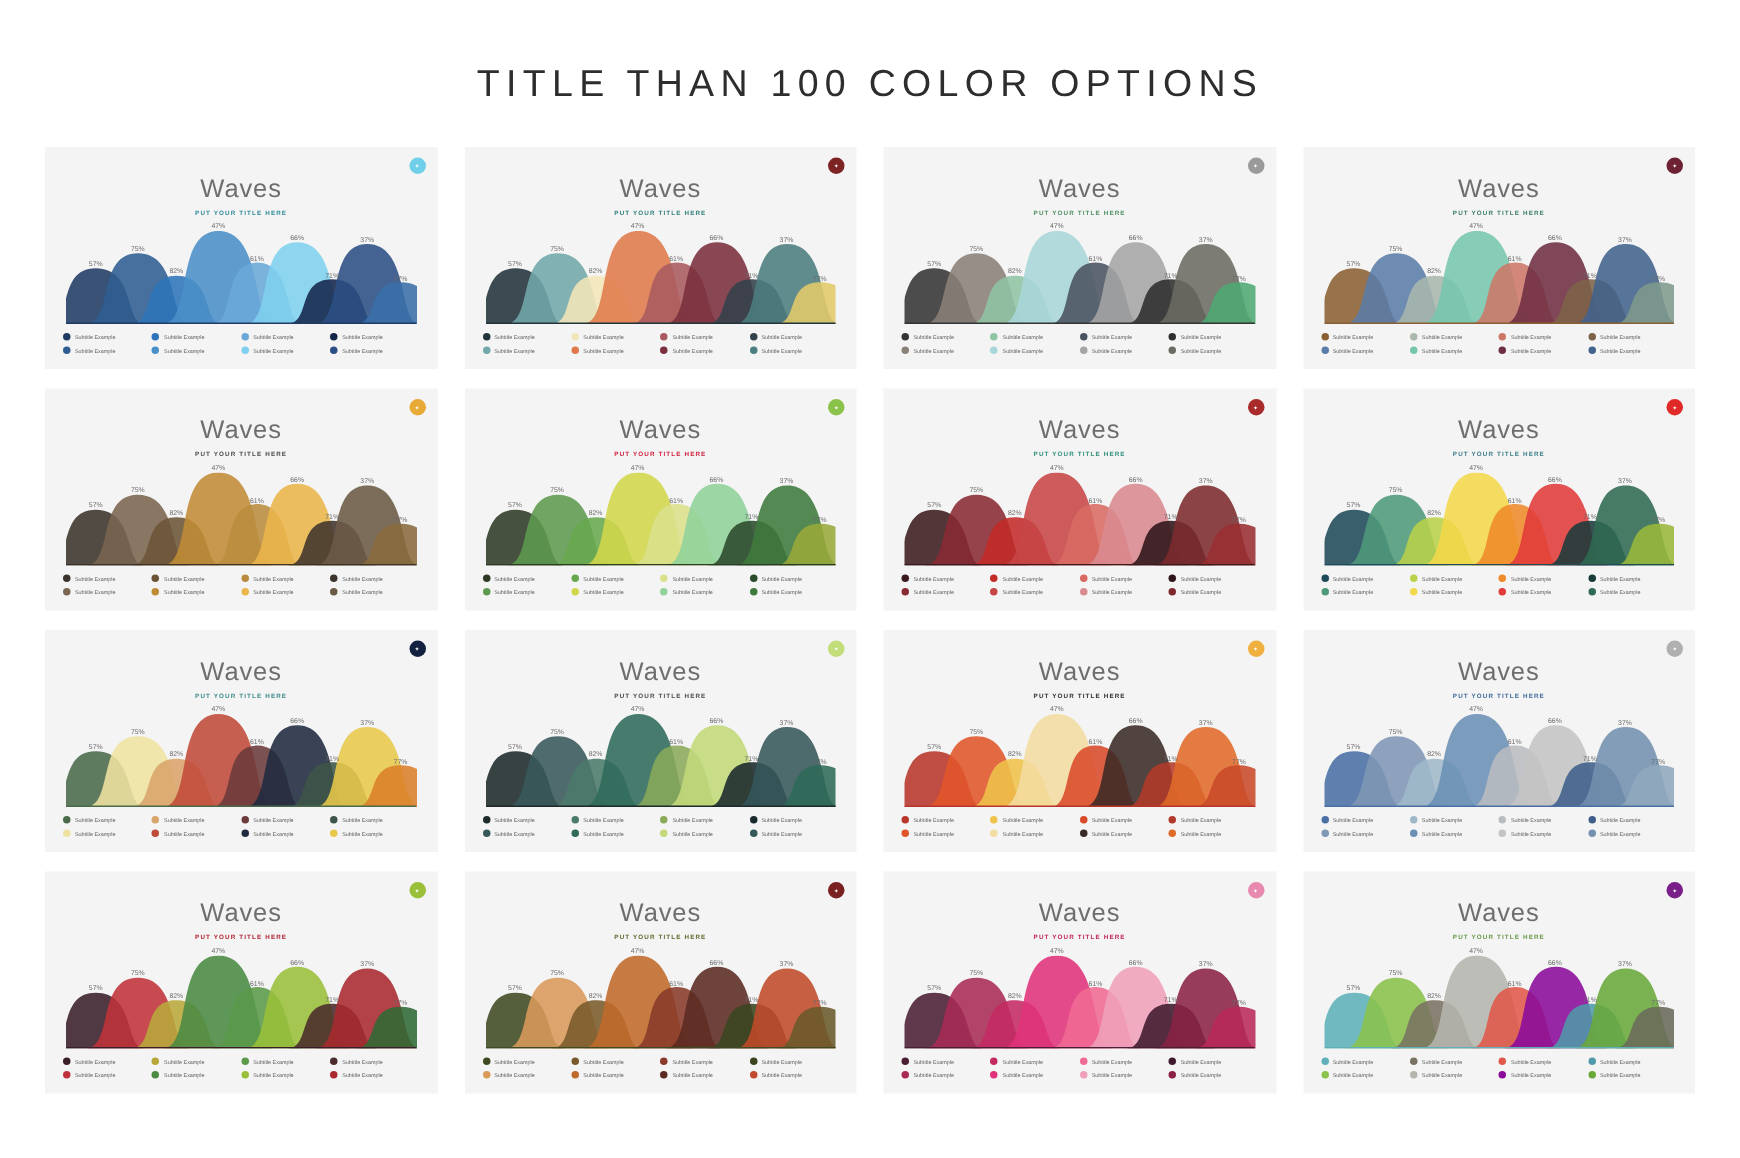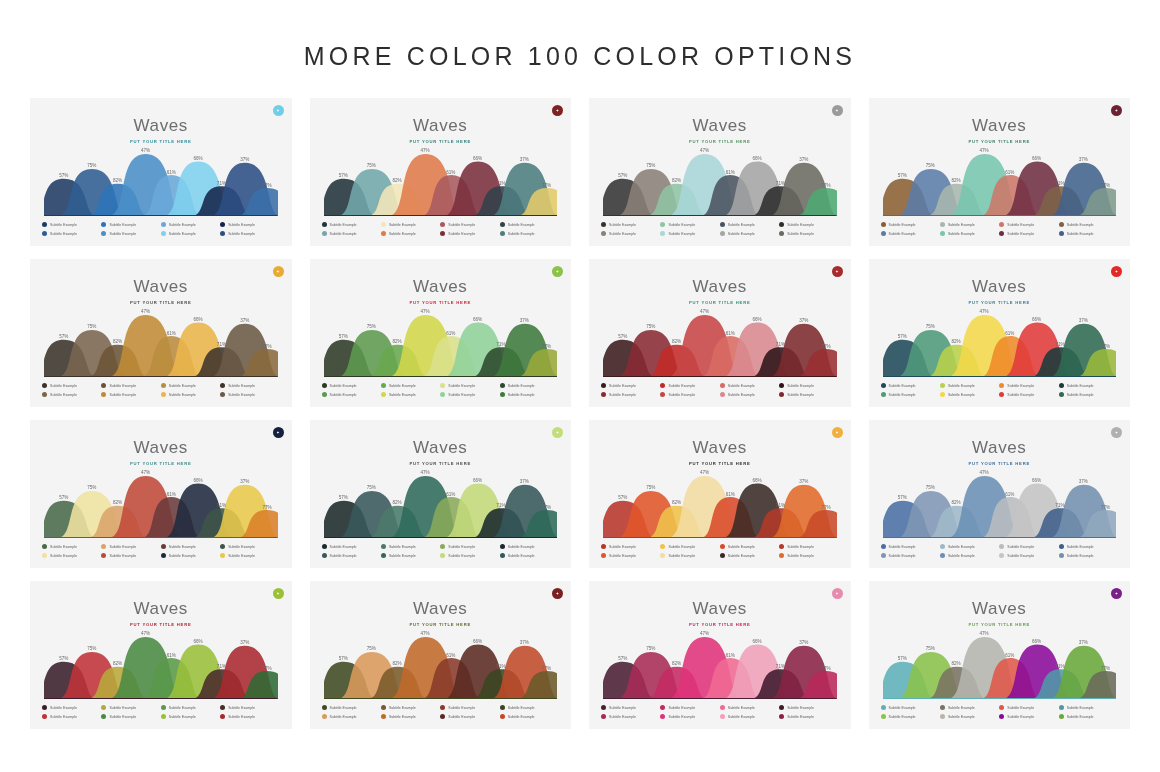--- a/index.html
+++ b/index.html
@@ -79,21 +79,21 @@
     grid-template-rows: repeat(2, 1fr);
     row-gap: 4px;
   }
   .leg-item { display: flex; align-items: center; gap: 3px; }
   .leg-dot { width: 5px; height: 5px; border-radius: 50%; flex: none; }
   .leg-txt { font-size: 3.6px; color: #5e5e5e; white-space: nowrap; }
 </style>
 </head>
 <body>
 
-<h1 id="page-title">MORE COLOR 100 COLOR OPTIONS</h1>
+<h1 id="page-title">TITLE THAN 100 COLOR OPTIONS</h1>
 
 <div id="grid">
     <div class="card" style="background: rgb(244, 244, 244);">
       <div class="badge" style="background: rgb(111, 207, 232);">
         <span>✦</span>
       </div>
       <div class="card-title">Waves</div>
       <div class="card-sub" style="color: rgb(46, 139, 154);">PUT YOUR TITLE HERE</div>
       <div class="chart">
         <svg viewBox="0 0 100 100" preserveAspectRatio="none">

